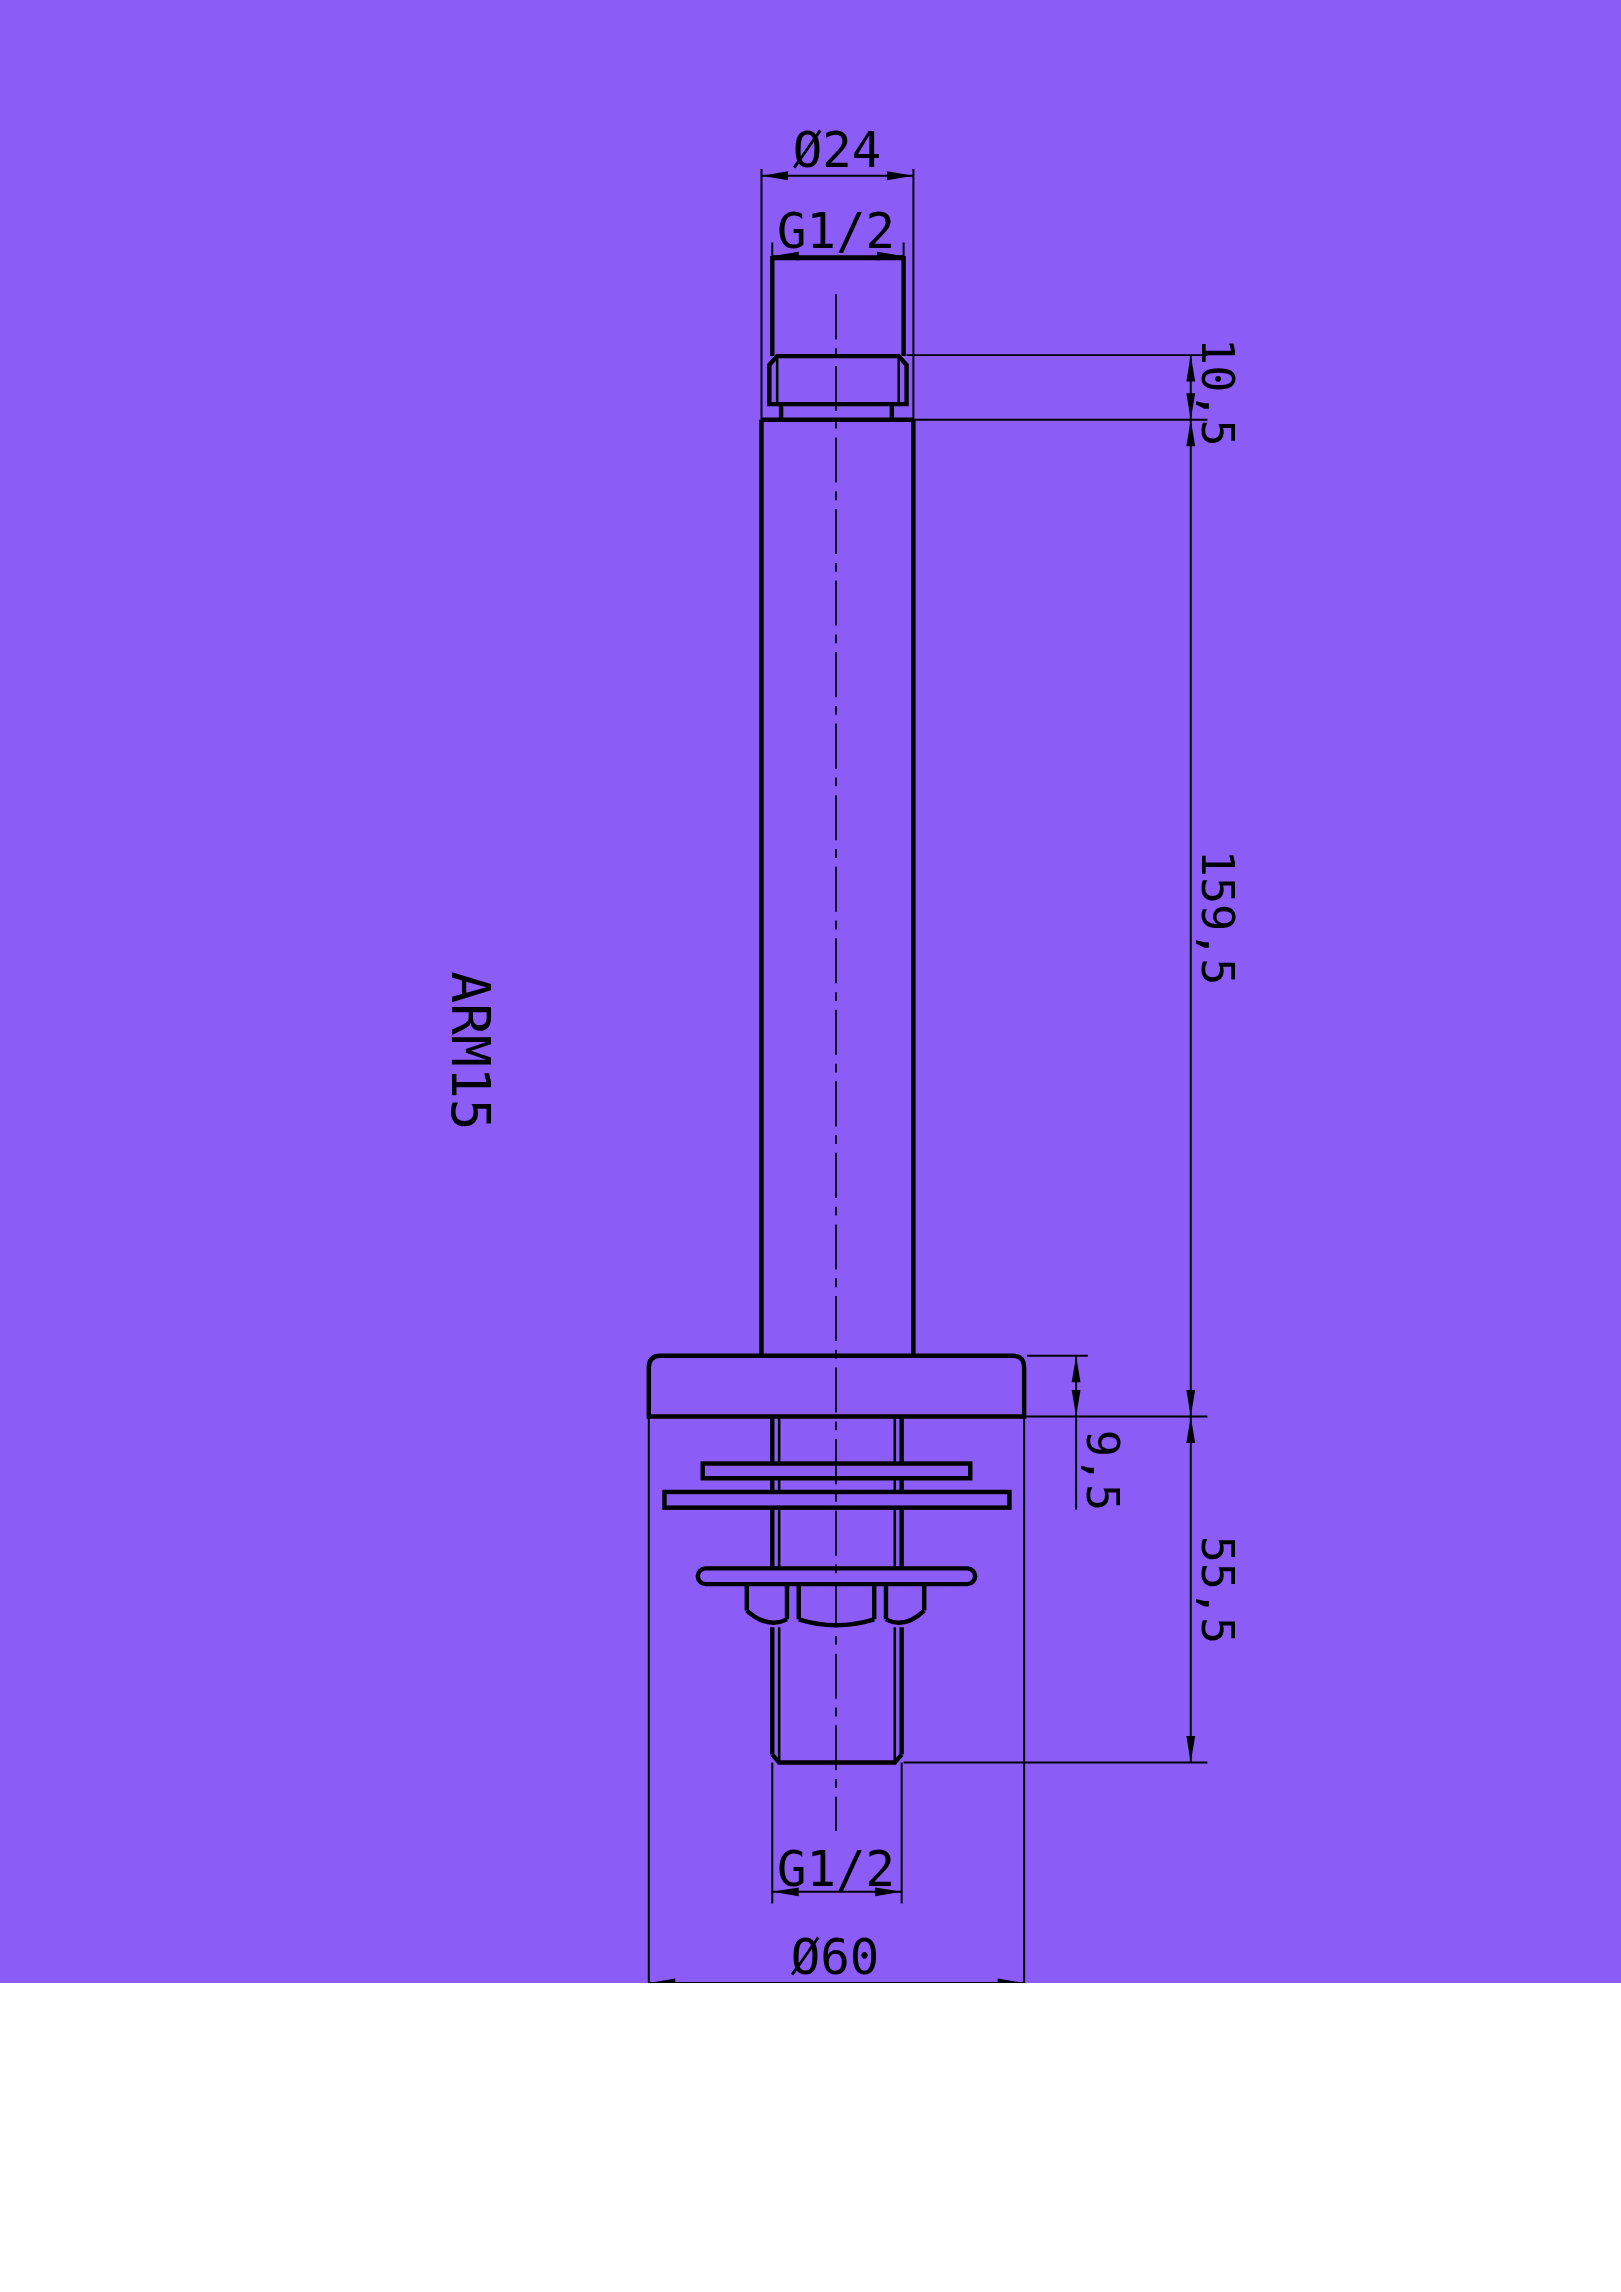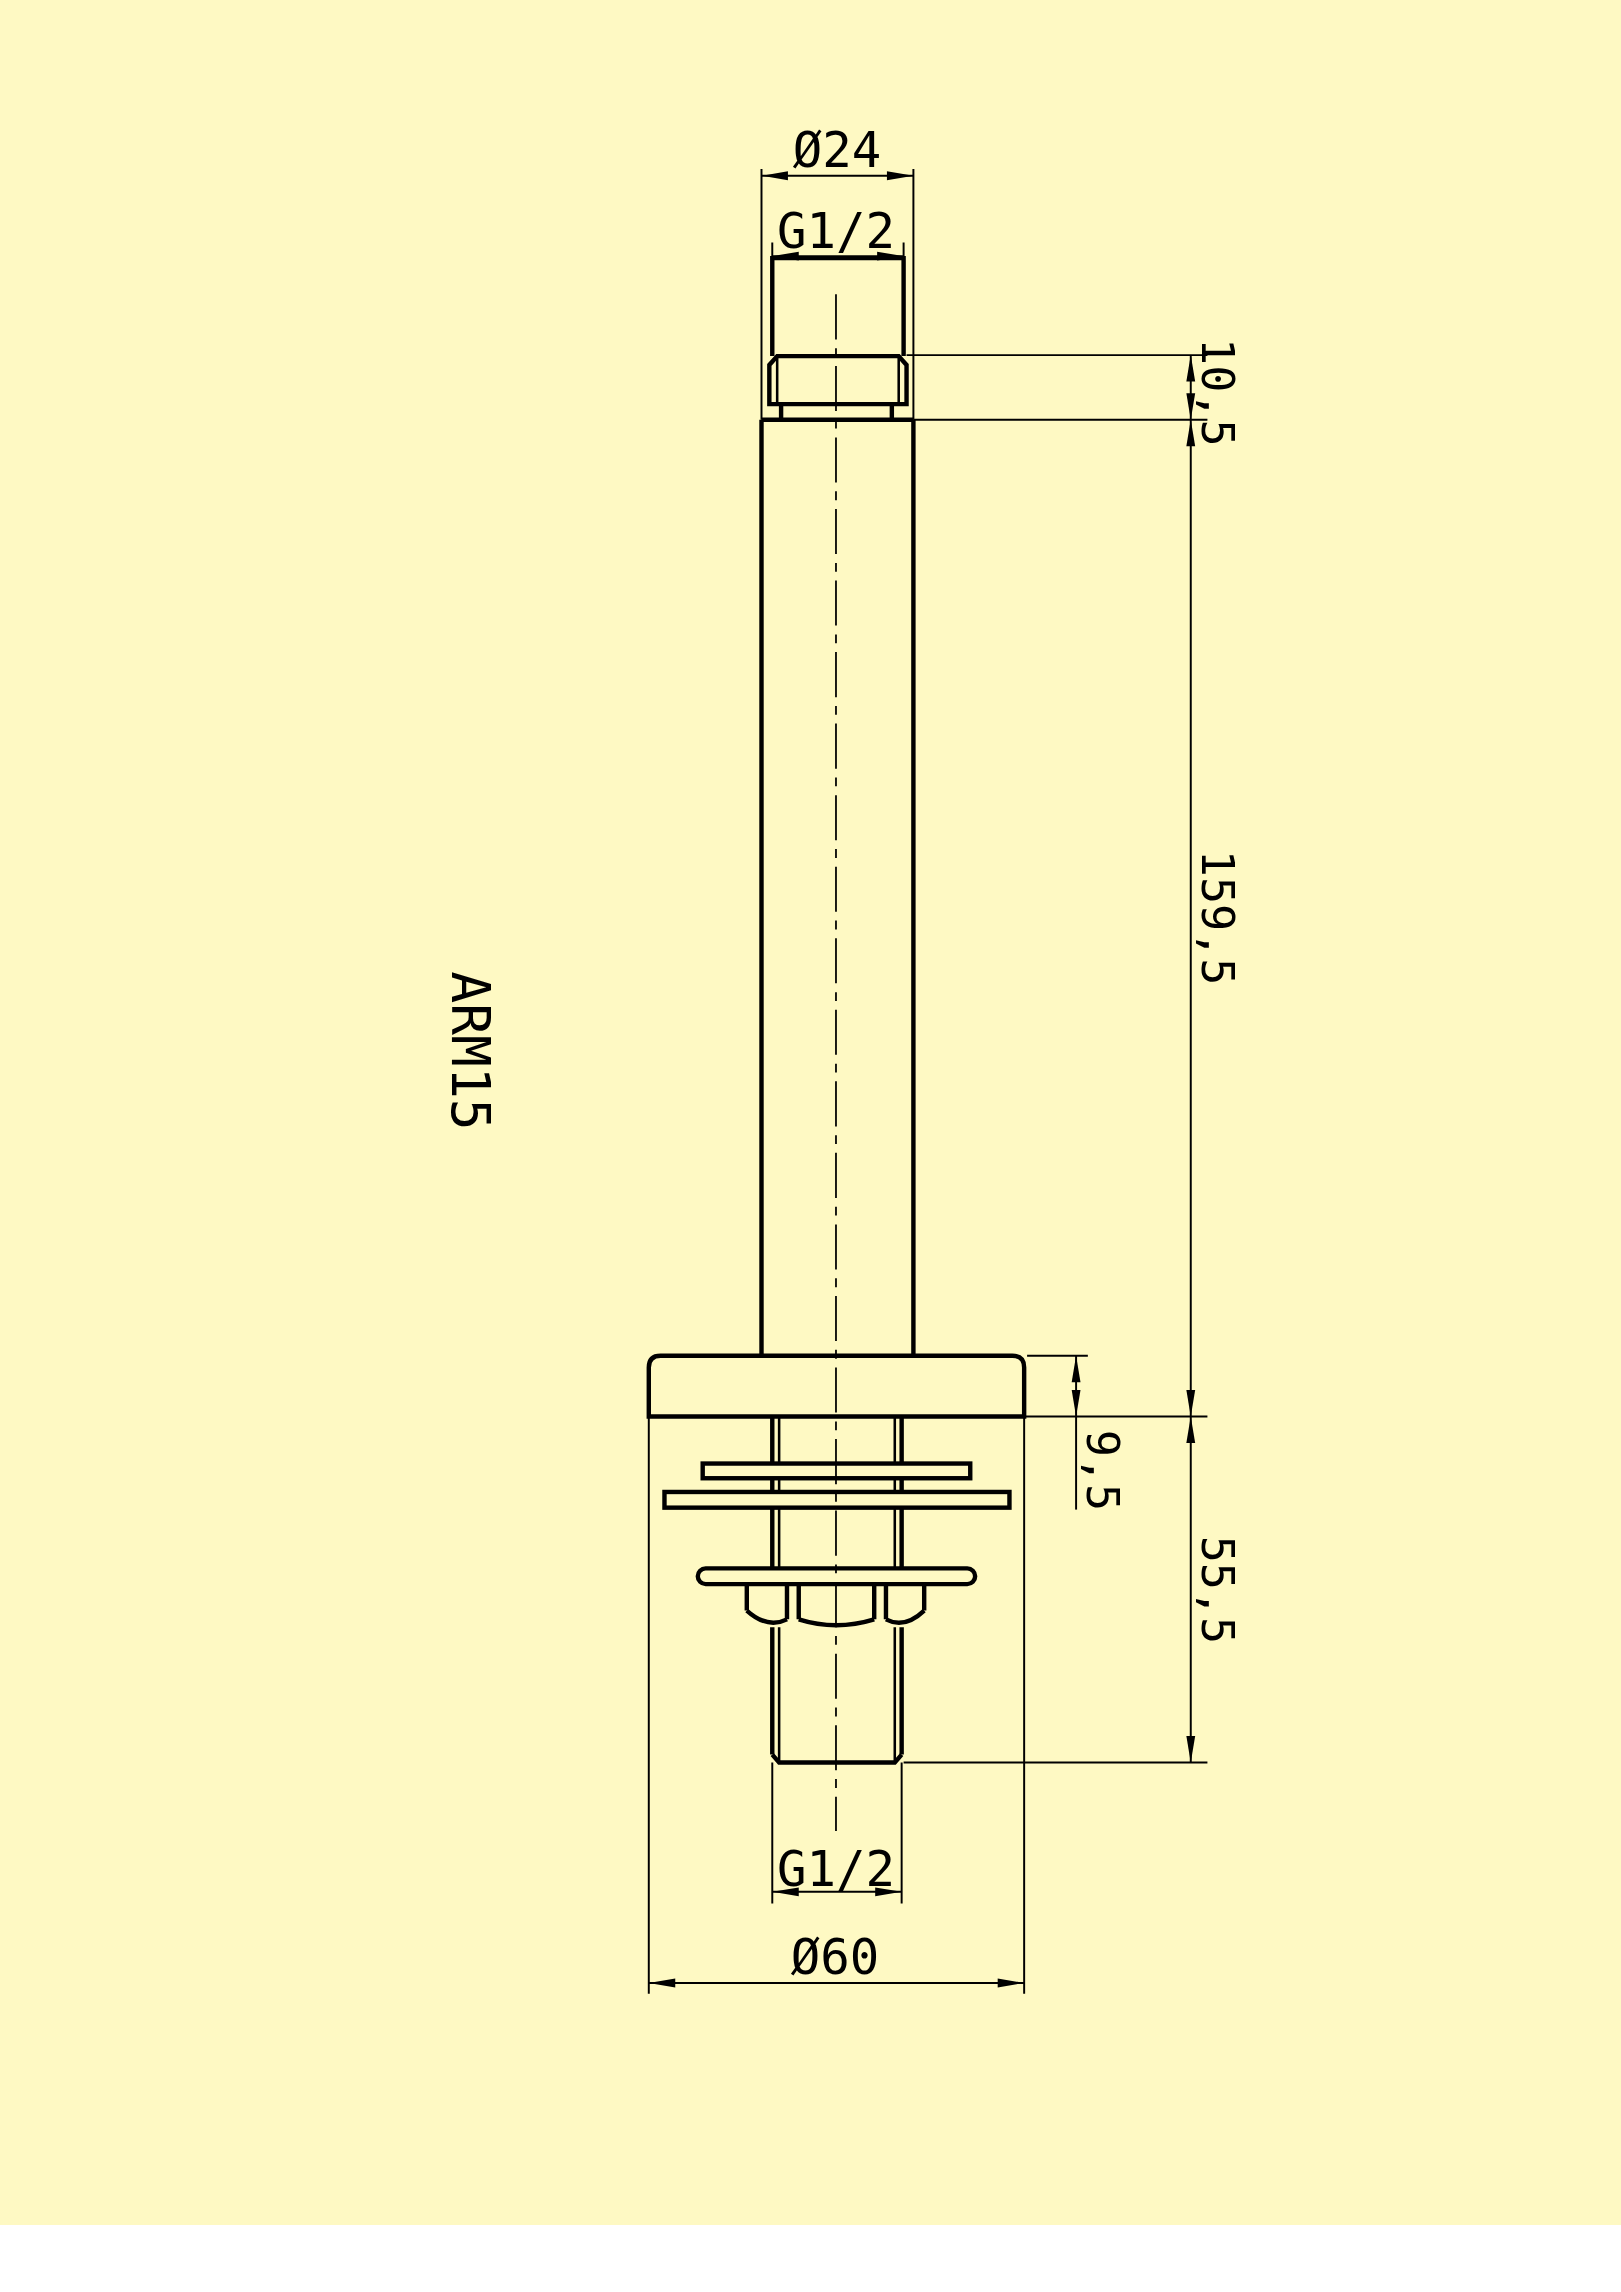--- a/index.html
+++ b/index.html
@@ -1,16 +1,16 @@
 <!DOCTYPE html>
 <html><head>
 <meta charset="utf-8">
 <style>
   html,body{margin:0;padding:0;background:#ffffff;}
-  .page{width:1621px;height:2225px;background:#fef9c3;position:relative;overflow:hidden;}
+  .page{width:1621px;height:1983px;background:#8b5cf6;position:relative;overflow:hidden;}
   svg{display:block;}
   .thick{stroke:#000000;stroke-width:4.5;fill:none;stroke-linejoin:miter;}
   .mid{stroke:#000000;stroke-width:2.6;fill:none;}
   .thin{stroke:#000000;stroke-width:2;fill:none;}
   .cline{stroke:#000000;stroke-width:1.8;fill:none;stroke-dasharray:46 9 9 9;}
   .arrow{fill:#000000;stroke:none;}
   .dimtext{font-family:"DejaVu Sans Mono","DejaVu Sans",monospace;fill:#000000;}
   .t50{font-size:50px;}
   .t46{font-size:46px;}
   .t54{font-size:54px;}

